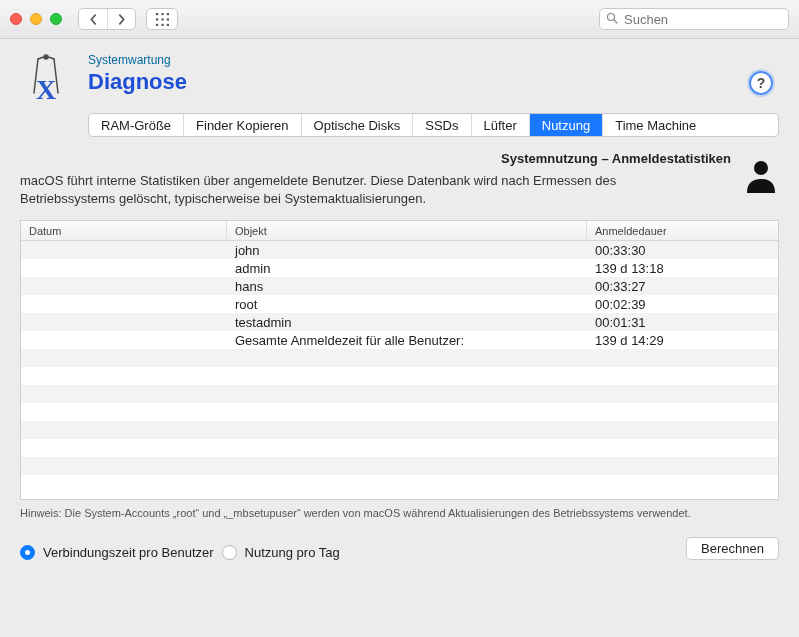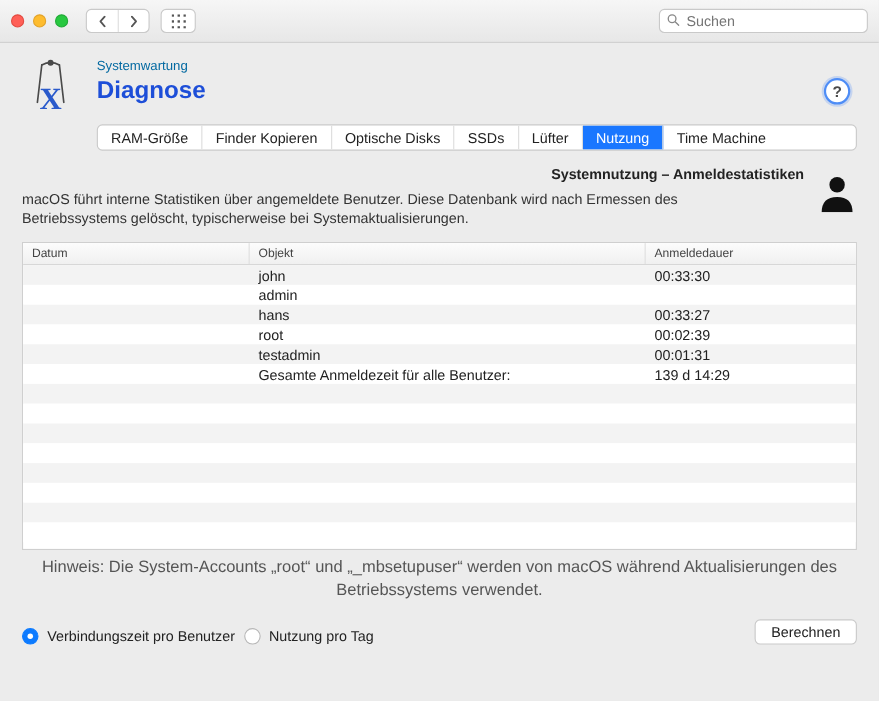--- a/index.html
+++ b/index.html
@@ -68,21 +68,21 @@
 .col2 { width:360px; border-right:1px solid #dfdfdf; height:100%; display:flex; align-items:center;}
 .col3 { flex:1; height:100%; display:flex; align-items:center;}
 .tbody { height: 258px; overflow:hidden; }
 .tr { display:flex; height:18px; align-items:flex-end; font-size:13px;}
 .tr:nth-child(odd){ background:#f3f3f3; }
 .tr:nth-child(even){ background:#ffffff; }
 .tr .td { padding:0 8px; overflow:hidden; text-overflow:ellipsis; white-space:nowrap;}
 .td.col1{border-right:1px solid transparent;}
 .td.col2{border-right:1px solid transparent;}
 
-.note { font-size:15px; color:#555; margin-top:6px; line-height:1.35;text-align:center;}
+.note { font-size:11px; color:#555; margin-top:6px; line-height:1.35;}
 
 .bottom { display:flex; align-items:flex-end; margin: 16px 20px 0 20px;}
 .radios { display:flex; gap:8px; }
 .radio { display:flex; align-items:center; gap:8px; font-size:13px; }
 .radio .dot { width:15px; height:15px; border-radius:50%; border:1px solid #b7b7b7; background:#fff; position:relative;}
 .radio.sel .dot { background:#0d7bff; border-color:#0d7bff; }
 .radio.sel .dot::after { content:""; position:absolute; inset:4px; border-radius:50%; background:#fff;}
 .calc-btn { margin-left:auto; background:#fff; border:1px solid #c9c9c9; border-radius:5px; padding: 3px 14px; font-size:13px; color:#222;}
 </style>
 </head>
@@ -188,20 +188,21 @@
     </div>
     <div class="tbody" id="tbody">
         <div class="tr">
           <div class="td col1"></div>
           <div class="td col2">john</div>
           <div class="td col3">00:33:30</div>
         </div>
         <div class="tr">
           <div class="td col1"></div>
           <div class="td col2">admin</div>
+          <div class="td col3">139 d 13:18</div>
         </div>
         <div class="tr">
           <div class="td col1"></div>
           <div class="td col2">hans</div>
           <div class="td col3">00:33:27</div>
         </div>
         <div class="tr">
           <div class="td col1"></div>
           <div class="td col2">root</div>
           <div class="td col3">00:02:39</div>

